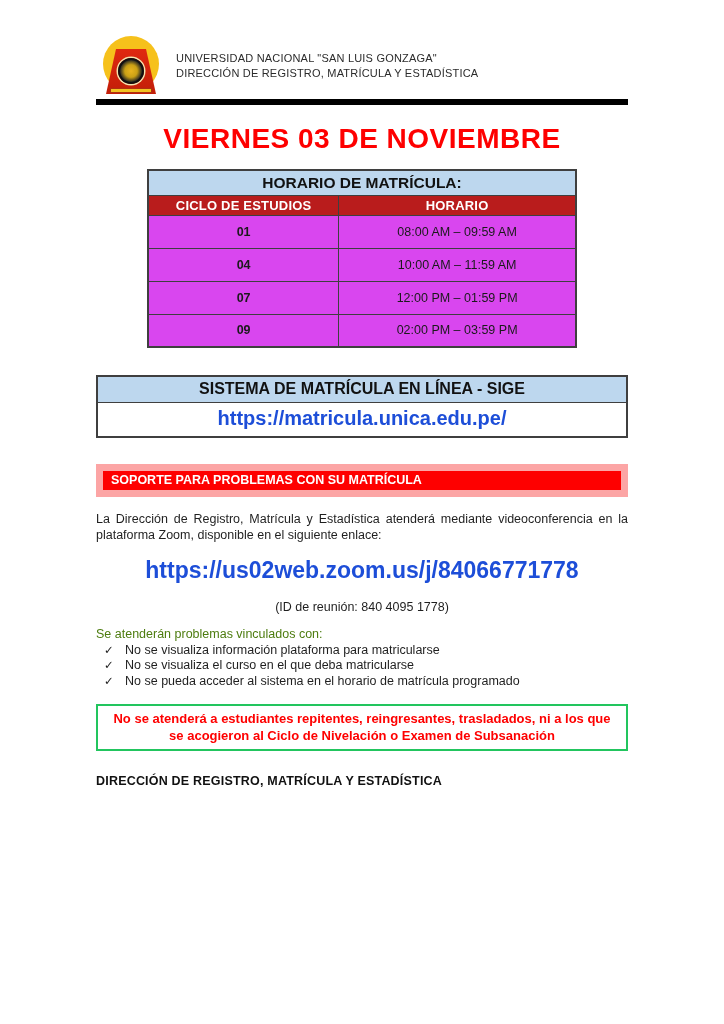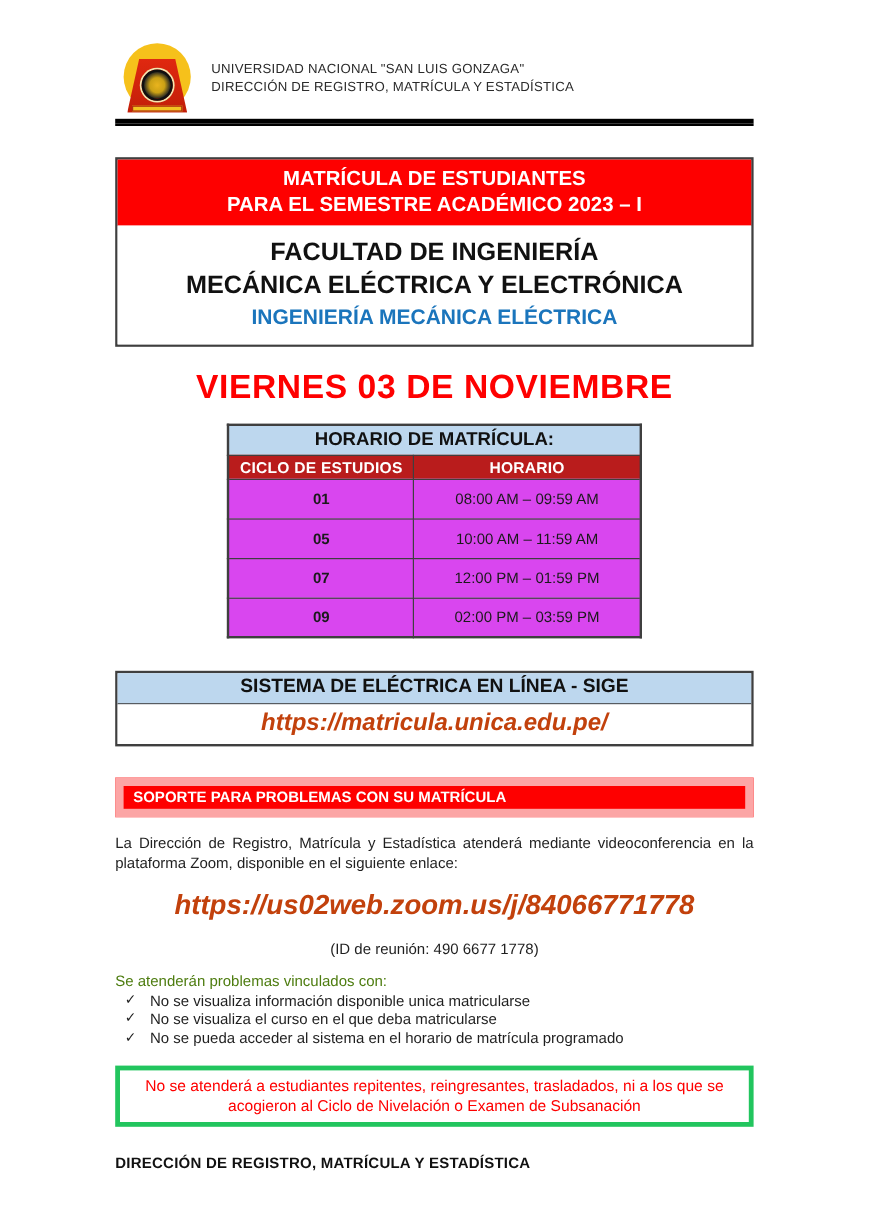--- a/index.html
+++ b/index.html
@@ -45,48 +45,48 @@
   .main-box { margin-top: 26px; border: 2px solid #3f3f3f; }
   .main-box-red { background: #fe0000; color: #fff; text-align: center; font-weight: bold; font-size: 17px; line-height: 22px; padding: 5px 0 6px; }
   .main-box-white { background: #fff; text-align: center; padding: 9px 0 11px; }
   .fac-line { font-weight: bold; color: #111; font-size: 21px; line-height: 27px; }
   .program-line { font-weight: bold; color: #1b75bc; font-size: 17.5px; line-height: 23px; margin-top: 2px; }
 
   
   .date-title { margin-top: 17px; text-align: center; color: #fe0000; font-weight: bold; font-size: 28px; line-height: 34px; letter-spacing: 0.5px; }
 
   
-  table.schedule { width: 346px; margin: 13px auto 0; border-collapse: collapse; border: 2px solid #3f3f3f; }
+  table.schedule { width: 430px; margin: 13px auto 0; border-collapse: collapse; border: 2px solid #3f3f3f; }
   table.schedule td { border: 1.5px solid #3f3f3f; text-align: center; vertical-align: middle; }
   .t-title td { background: #bdd7ee; font-weight: bold; font-size: 15.5px; color: #111; height: 25px; }
   .t-head td { background: #b91c1c; color: #fff; font-weight: bold; font-size: 13px; height: 20px; letter-spacing: 0.2px; }
   .t-row td { height: 33px; font-size: 12.5px; background: #d946ef; }
   .t-row .c-ciclo { font-weight: bold; width: 172px; }
   .t-row .c-horario { width: 214px; }
 
   
   .sige-box { margin-top: 27px; border: 2px solid #3f3f3f; }
   .sige-title { background: #bdd7ee; border-bottom: 1.5px solid #3f3f3f; text-align: center; font-weight: bold; font-size: 16px; color: #111; padding: 3px 0 4px; }
   .sige-link-row { background: #fff; text-align: center; padding: 4px 0 6px; }
-  a.sige-link, a.zoom-link { color: #c2410c; font-weight: bold; text-decoration: none; font-style: italic; }
+  a.sige-link, a.zoom-link { color: #1d4ed8; font-weight: bold; text-decoration: none; }
   a.sige-link { font-size: 20px; }
 
   
   .support-banner { margin-top: 26px; background: #fe0000; border: 7px solid #fca5a5; color: #fff; font-weight: bold; font-size: 12.5px; padding: 2px 8px 3px; }
   .support-paragraph { margin-top: 14px; font-size: 12.5px; line-height: 16px; text-align: justify; color: #1f1f1f; }
   .zoom-link-row { margin-top: 14px; text-align: center; }
   a.zoom-link { font-size: 23px; }
   .meeting-id { margin-top: 16px; text-align: center; font-size: 12.5px; color: #1f1f1f; }
   .issues-intro { margin-top: 13px; font-size: 12.5px; line-height: 15.5px; color: #4d7c0f; }
   .bullet { display: flex; font-size: 12.5px; line-height: 15.5px; color: #1f1f1f; }
   .bullet .check { width: 14px; margin-left: 8px; flex: 0 0 auto; font-size: 11.5px; }
   .bullet .issue-text { margin-left: 7px; }
 
   
-  .warning-box { margin-top: 15px; border: 4px solid #22c55e; background: #fff; color: #fe0000; font-weight: normal; font-size: 13px; line-height: 17px; text-align: center; padding: 4px 14px 5px; }
+  .warning-box { margin-top: 15px; border: 2px solid #22c55e; background: #fff; color: #fe0000; font-weight: bold; font-size: 13px; line-height: 17px; text-align: center; padding: 4px 14px 5px; }
 
   
   .footer-line { margin-top: 23px; font-weight: bold; font-size: 12.5px; color: #111; letter-spacing: 0.2px; }
 </style>
 </head>
 <body>
 
 <div class="content">
 
   <header class="letterhead">
@@ -97,84 +97,73 @@
       <div class="logo-band"></div>
     </div>
     <div class="letterhead-text">
       <div>UNIVERSIDAD NACIONAL "SAN LUIS GONZAGA"</div>
       <div>DIRECCIÓN DE REGISTRO, MATRÍCULA Y ESTADÍSTICA</div>
     </div>
   </header>
 
   <div class="rule-thickthin"></div>
 
-  <section class="main-box">
-    <div class="main-box-red">
-      <div>MATRÍCULA DE ESTUDIANTES</div>
-      <div>PARA EL SEMESTRE ACADÉMICO 2023 – I</div>
-    </div>
-    <div class="main-box-white">
-      <div class="fac-line">FACULTAD DE INGENIERÍA</div>
-      <div class="fac-line">MECÁNICA ELÉCTRICA Y ELECTRÓNICA</div>
-      <div class="program-line">INGENIERÍA MECÁNICA ELÉCTRICA</div>
-    </div>
-  </section>
 
   <h1 class="date-title">VIERNES 03 DE NOVIEMBRE</h1>
 
   <table class="schedule">
     <tbody>
       <tr class="t-title">
         <td colspan="2">HORARIO DE MATRÍCULA:</td>
       </tr>
       <tr class="t-head">
         <td>CICLO DE ESTUDIOS</td>
         <td>HORARIO</td>
       </tr>
       <tr class="t-row">
         <td class="c-ciclo">01</td>
         <td class="c-horario">08:00 AM – 09:59 AM</td>
       </tr>
       <tr class="t-row">
-        <td class="c-ciclo">05</td>
+        <td class="c-ciclo">04</td>
         <td class="c-horario">10:00 AM – 11:59 AM</td>
       </tr>
       <tr class="t-row">
         <td class="c-ciclo">07</td>
         <td class="c-horario">12:00 PM – 01:59 PM</td>
       </tr>
       <tr class="t-row">
         <td class="c-ciclo">09</td>
         <td class="c-horario">02:00 PM – 03:59 PM</td>
       </tr>
     </tbody>
   </table>
 
   <section class="sige-box">
-    <div class="sige-title">SISTEMA DE ELÉCTRICA EN LÍNEA - SIGE</div>
+    <div class="sige-title">SISTEMA DE MATRÍCULA EN LÍNEA - SIGE</div>
     <div class="sige-link-row">
       <a class="sige-link" href="#">https://matricula.unica.edu.pe/</a>
     </div>
   </section>
 
   <div class="support-banner">SOPORTE PARA PROBLEMAS CON SU MATRÍCULA</div>
 
   <p class="support-paragraph">La Dirección de Registro, Matrícula y Estadística atenderá mediante videoconferencia en la plataforma Zoom, disponible en el siguiente enlace:</p>
 
   <div class="zoom-link-row">
     <a class="zoom-link" href="#">https://us02web.zoom.us/j/84066771778</a>
   </div>
 
-  <div class="meeting-id">(ID de reunión: 490 6677 1778)</div>
+  <div class="meeting-id">(ID de reunión: 840 4095 1778)</div>
 
   <div class="issues-intro">Se atenderán problemas vinculados con:</div>
 
   <div class="bullet">
     <span class="check">✓</span>
-    <span class="issue-text">No se visualiza información disponible unica matricularse</span>
+    <span class="issue-text">No se visualiza información plataforma para matricularse</span>
   </div>
   <div class="bullet">
     <span class="check">✓</span>
     <span class="issue-text">No se visualiza el curso en el que deba matricularse</span>
   </div>
   <div class="bullet">
     <span class="check">✓</span>
     <span class="issue-text">No se pueda acceder al sistema en el horario de matrícula programado</span>
   </div>
 

